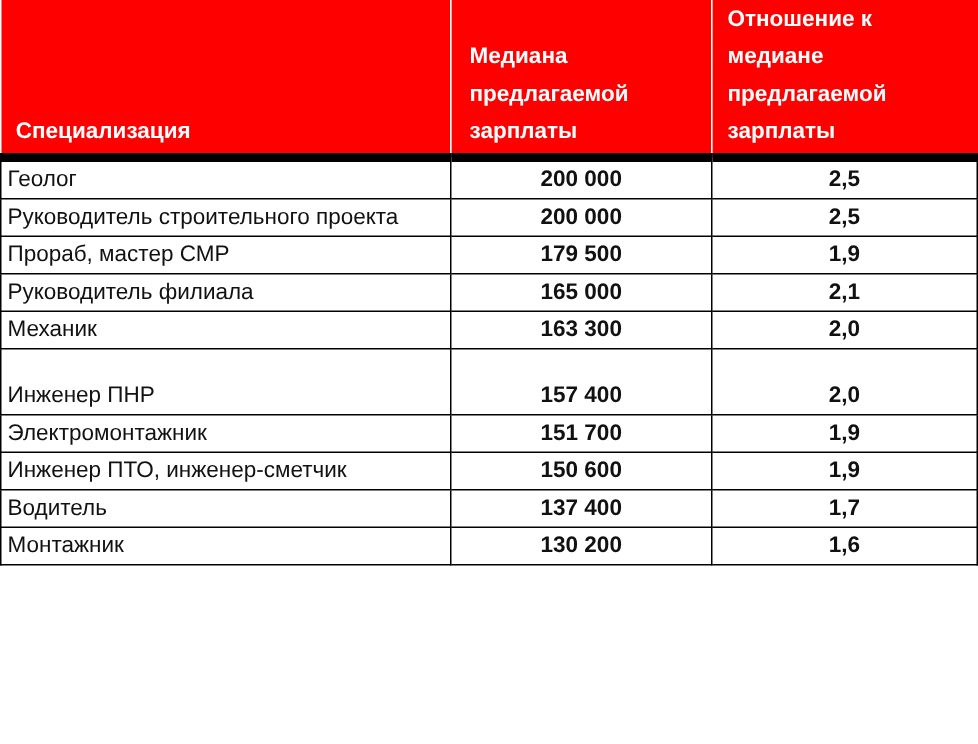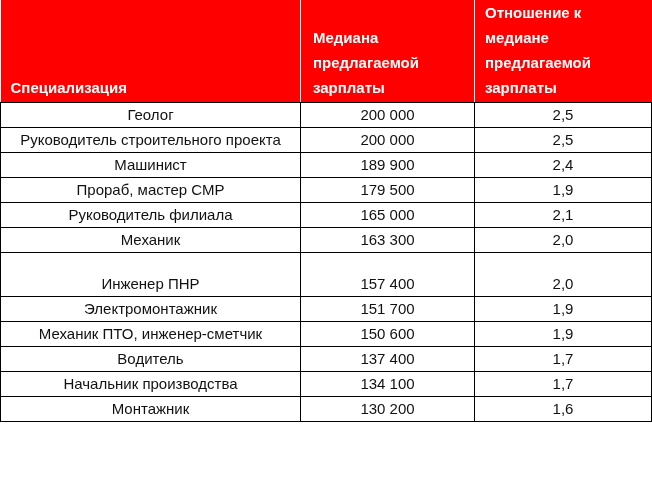--- a/index.html
+++ b/index.html
@@ -17,37 +17,37 @@
     background: #ff0000;
     color: #ffffff;
     font-weight: bold;
     font-size: 15px;
     line-height: 25px;
     text-align: left;
     vertical-align: bottom;
     padding: 0 6px 2px 6px;
     height: 96px;
     border-left: 1px solid #ffffff;
-    border-bottom: 1px solid #000000;
+    border-bottom: 6px solid #000000;
   }
   thead th:first-child { border-left: none; padding-left: 10px; margin-left: 23px; }
   thead th.h2 { padding-left: 12px; }
   thead th.h3 { padding-left: 10px; }
   tbody td {
     font-size: 15px;
     color: #111111;
     height: 24px;
     line-height: 24px;
     padding: 0 4px;
     border: 1px solid #000000;
     vertical-align: bottom;
     white-space: nowrap;
   }
-  tbody td.name { text-align: center; padding-left: 4px; }
-  tbody td.num { text-align: center; }
+  tbody td.name { text-align: left; padding-left: 4px; }
+  tbody td.num { text-align: center; font-weight: bold; }
   tbody tr.tall td { height: 43px; }
 </style>
 </head>
 <body>
 
 <table class="salary">
   <colgroup>
       <col class="c1">
       <col class="c2">
       <col class="c3">
@@ -64,25 +64,20 @@
       <td class="name">Геолог</td>
       <td class="num">200 000</td>
       <td class="num">2,5</td>
     </tr>
     <tr>
       <td class="name">Руководитель строительного проекта</td>
       <td class="num">200 000</td>
       <td class="num">2,5</td>
     </tr>
     <tr>
-      <td class="name">Машинист</td>
-      <td class="num">189 900</td>
-      <td class="num">2,4</td>
-    </tr>
-    <tr>
       <td class="name">Прораб, мастер СМР</td>
       <td class="num">179 500</td>
       <td class="num">1,9</td>
     </tr>
     <tr>
       <td class="name">Руководитель филиала</td>
       <td class="num">165 000</td>
       <td class="num">2,1</td>
     </tr>
     <tr>
@@ -94,32 +89,27 @@
       <td class="name">Инженер ПНР</td>
       <td class="num">157 400</td>
       <td class="num">2,0</td>
     </tr>
     <tr>
       <td class="name">Электромонтажник</td>
       <td class="num">151 700</td>
       <td class="num">1,9</td>
     </tr>
     <tr>
-      <td class="name">Механик ПТО, инженер-сметчик</td>
+      <td class="name">Инженер ПТО, инженер-сметчик</td>
       <td class="num">150 600</td>
       <td class="num">1,9</td>
     </tr>
     <tr>
       <td class="name">Водитель</td>
       <td class="num">137 400</td>
-      <td class="num">1,7</td>
-    </tr>
-    <tr>
-      <td class="name">Начальник производства</td>
-      <td class="num">134 100</td>
       <td class="num">1,7</td>
     </tr>
     <tr>
       <td class="name">Монтажник</td>
       <td class="num">130 200</td>
       <td class="num">1,6</td>
     </tr>
   </tbody>
 </table>
 

